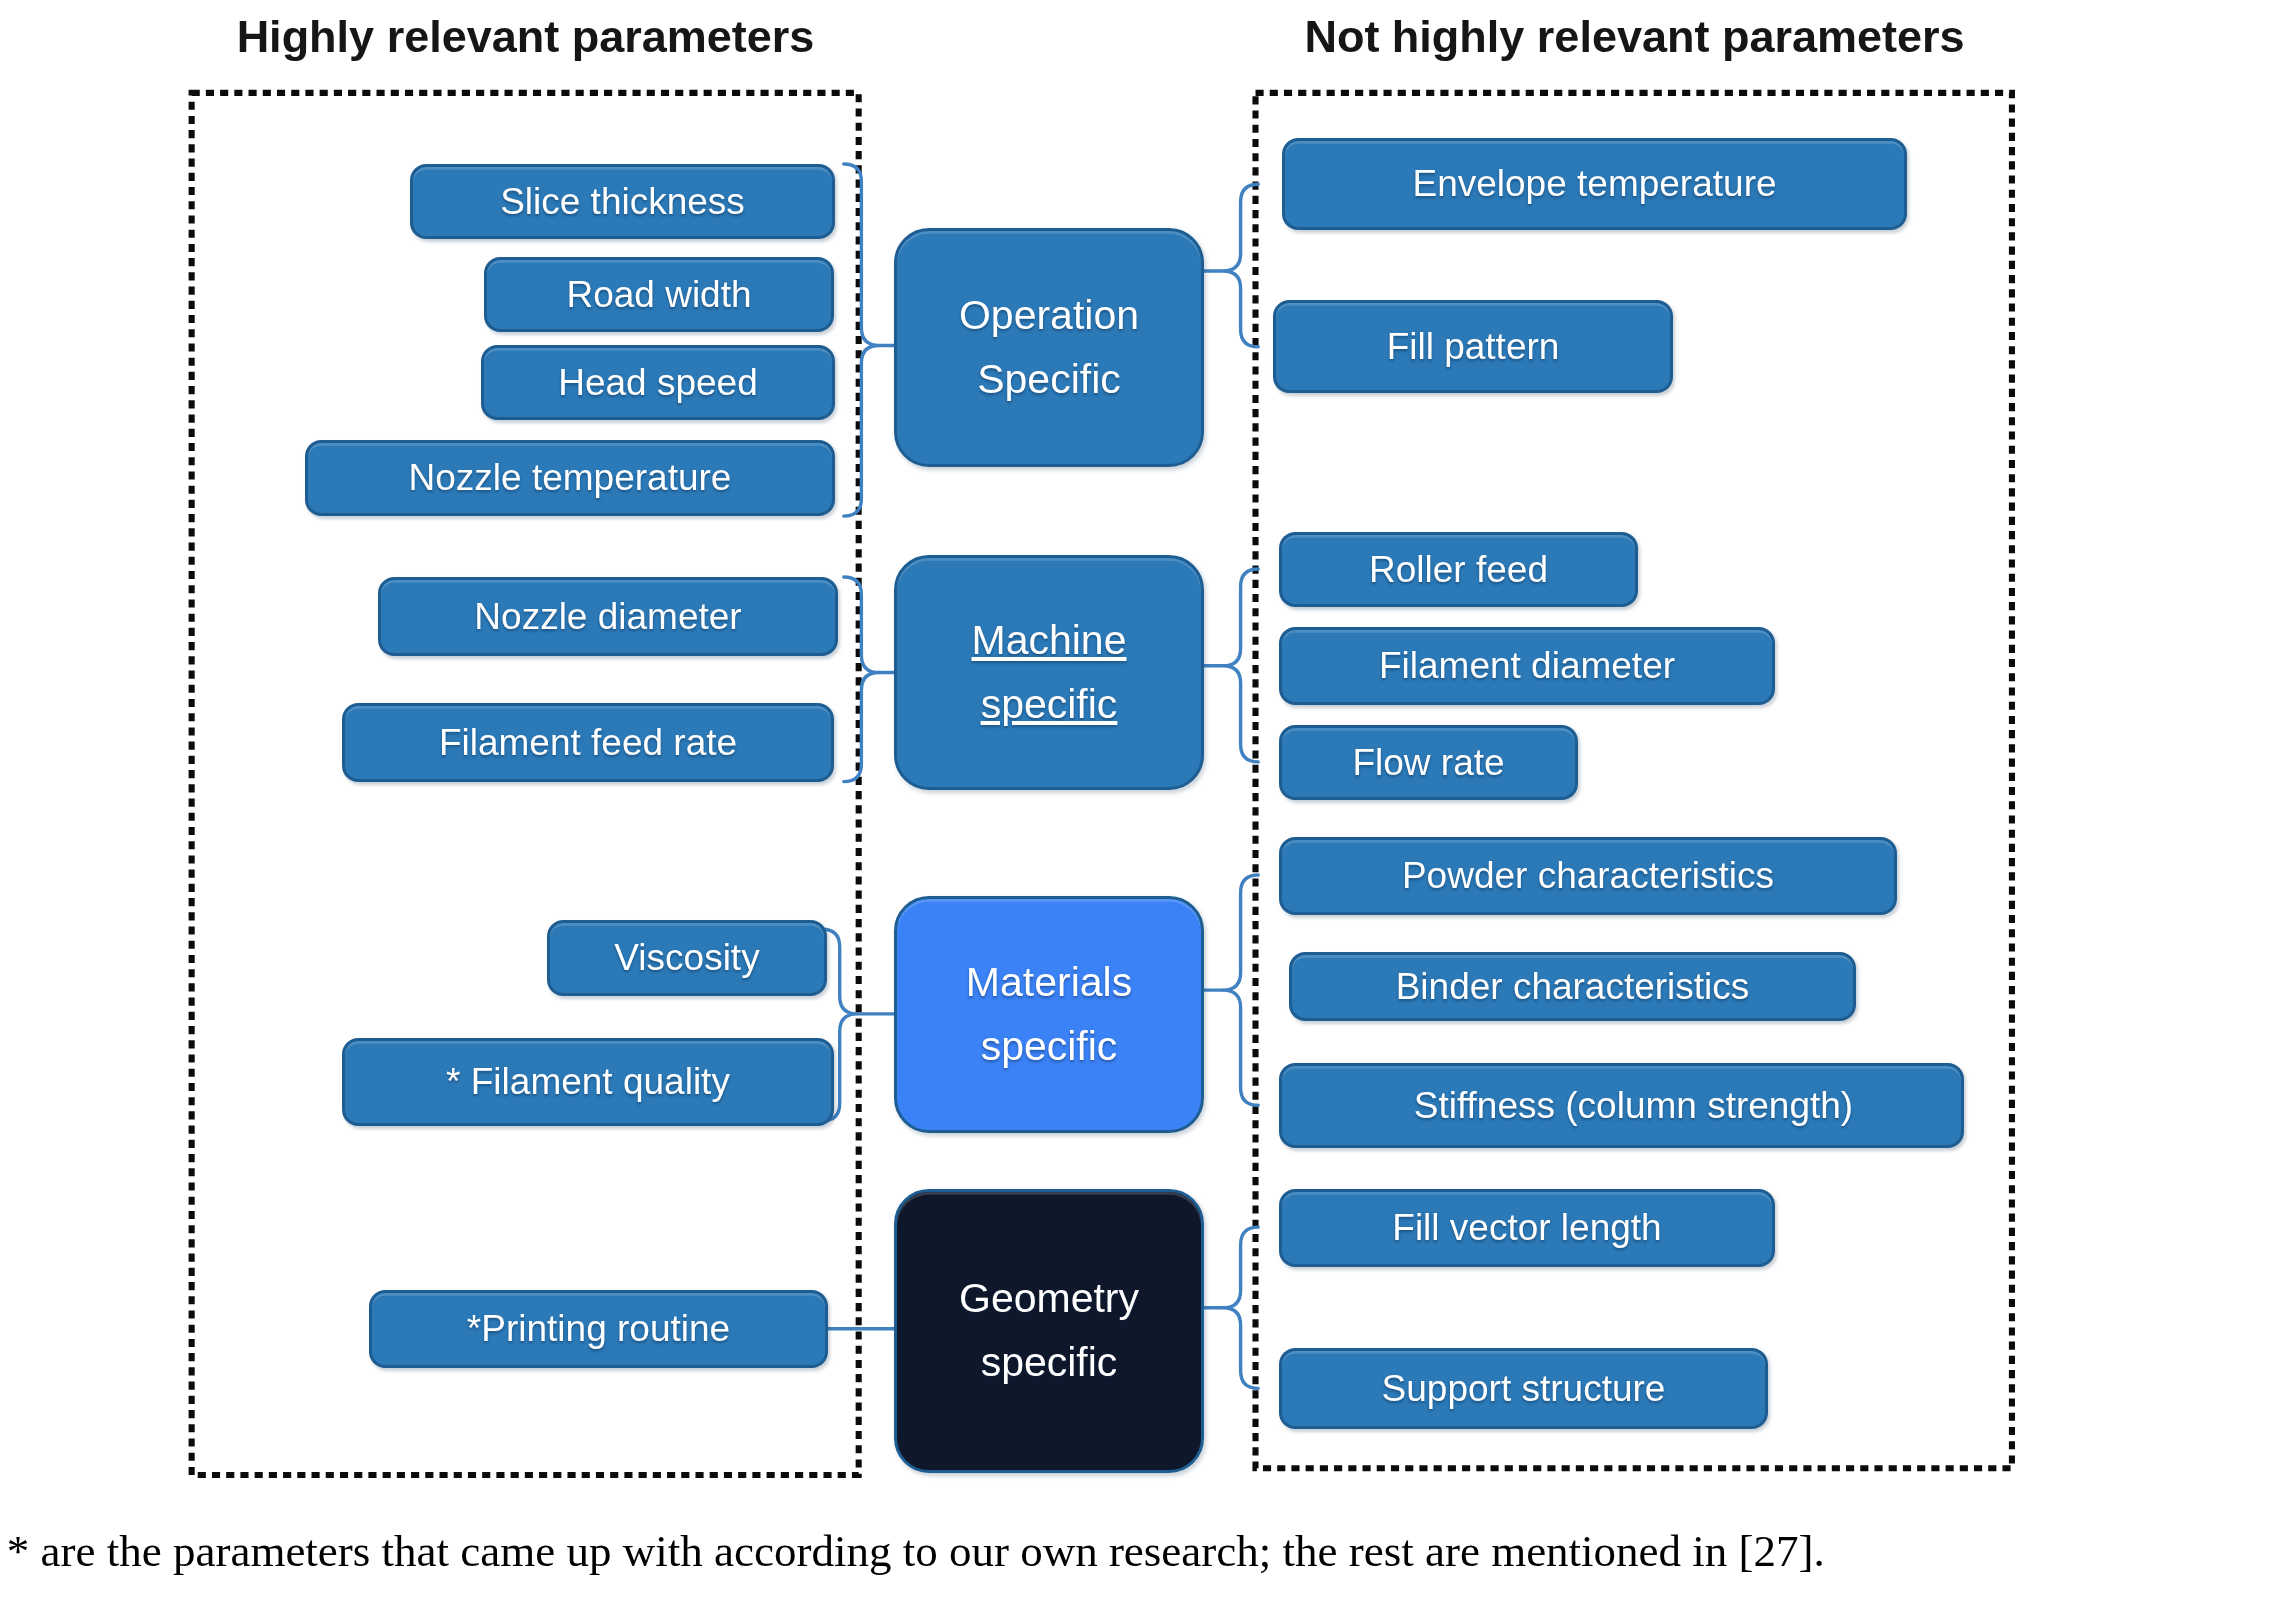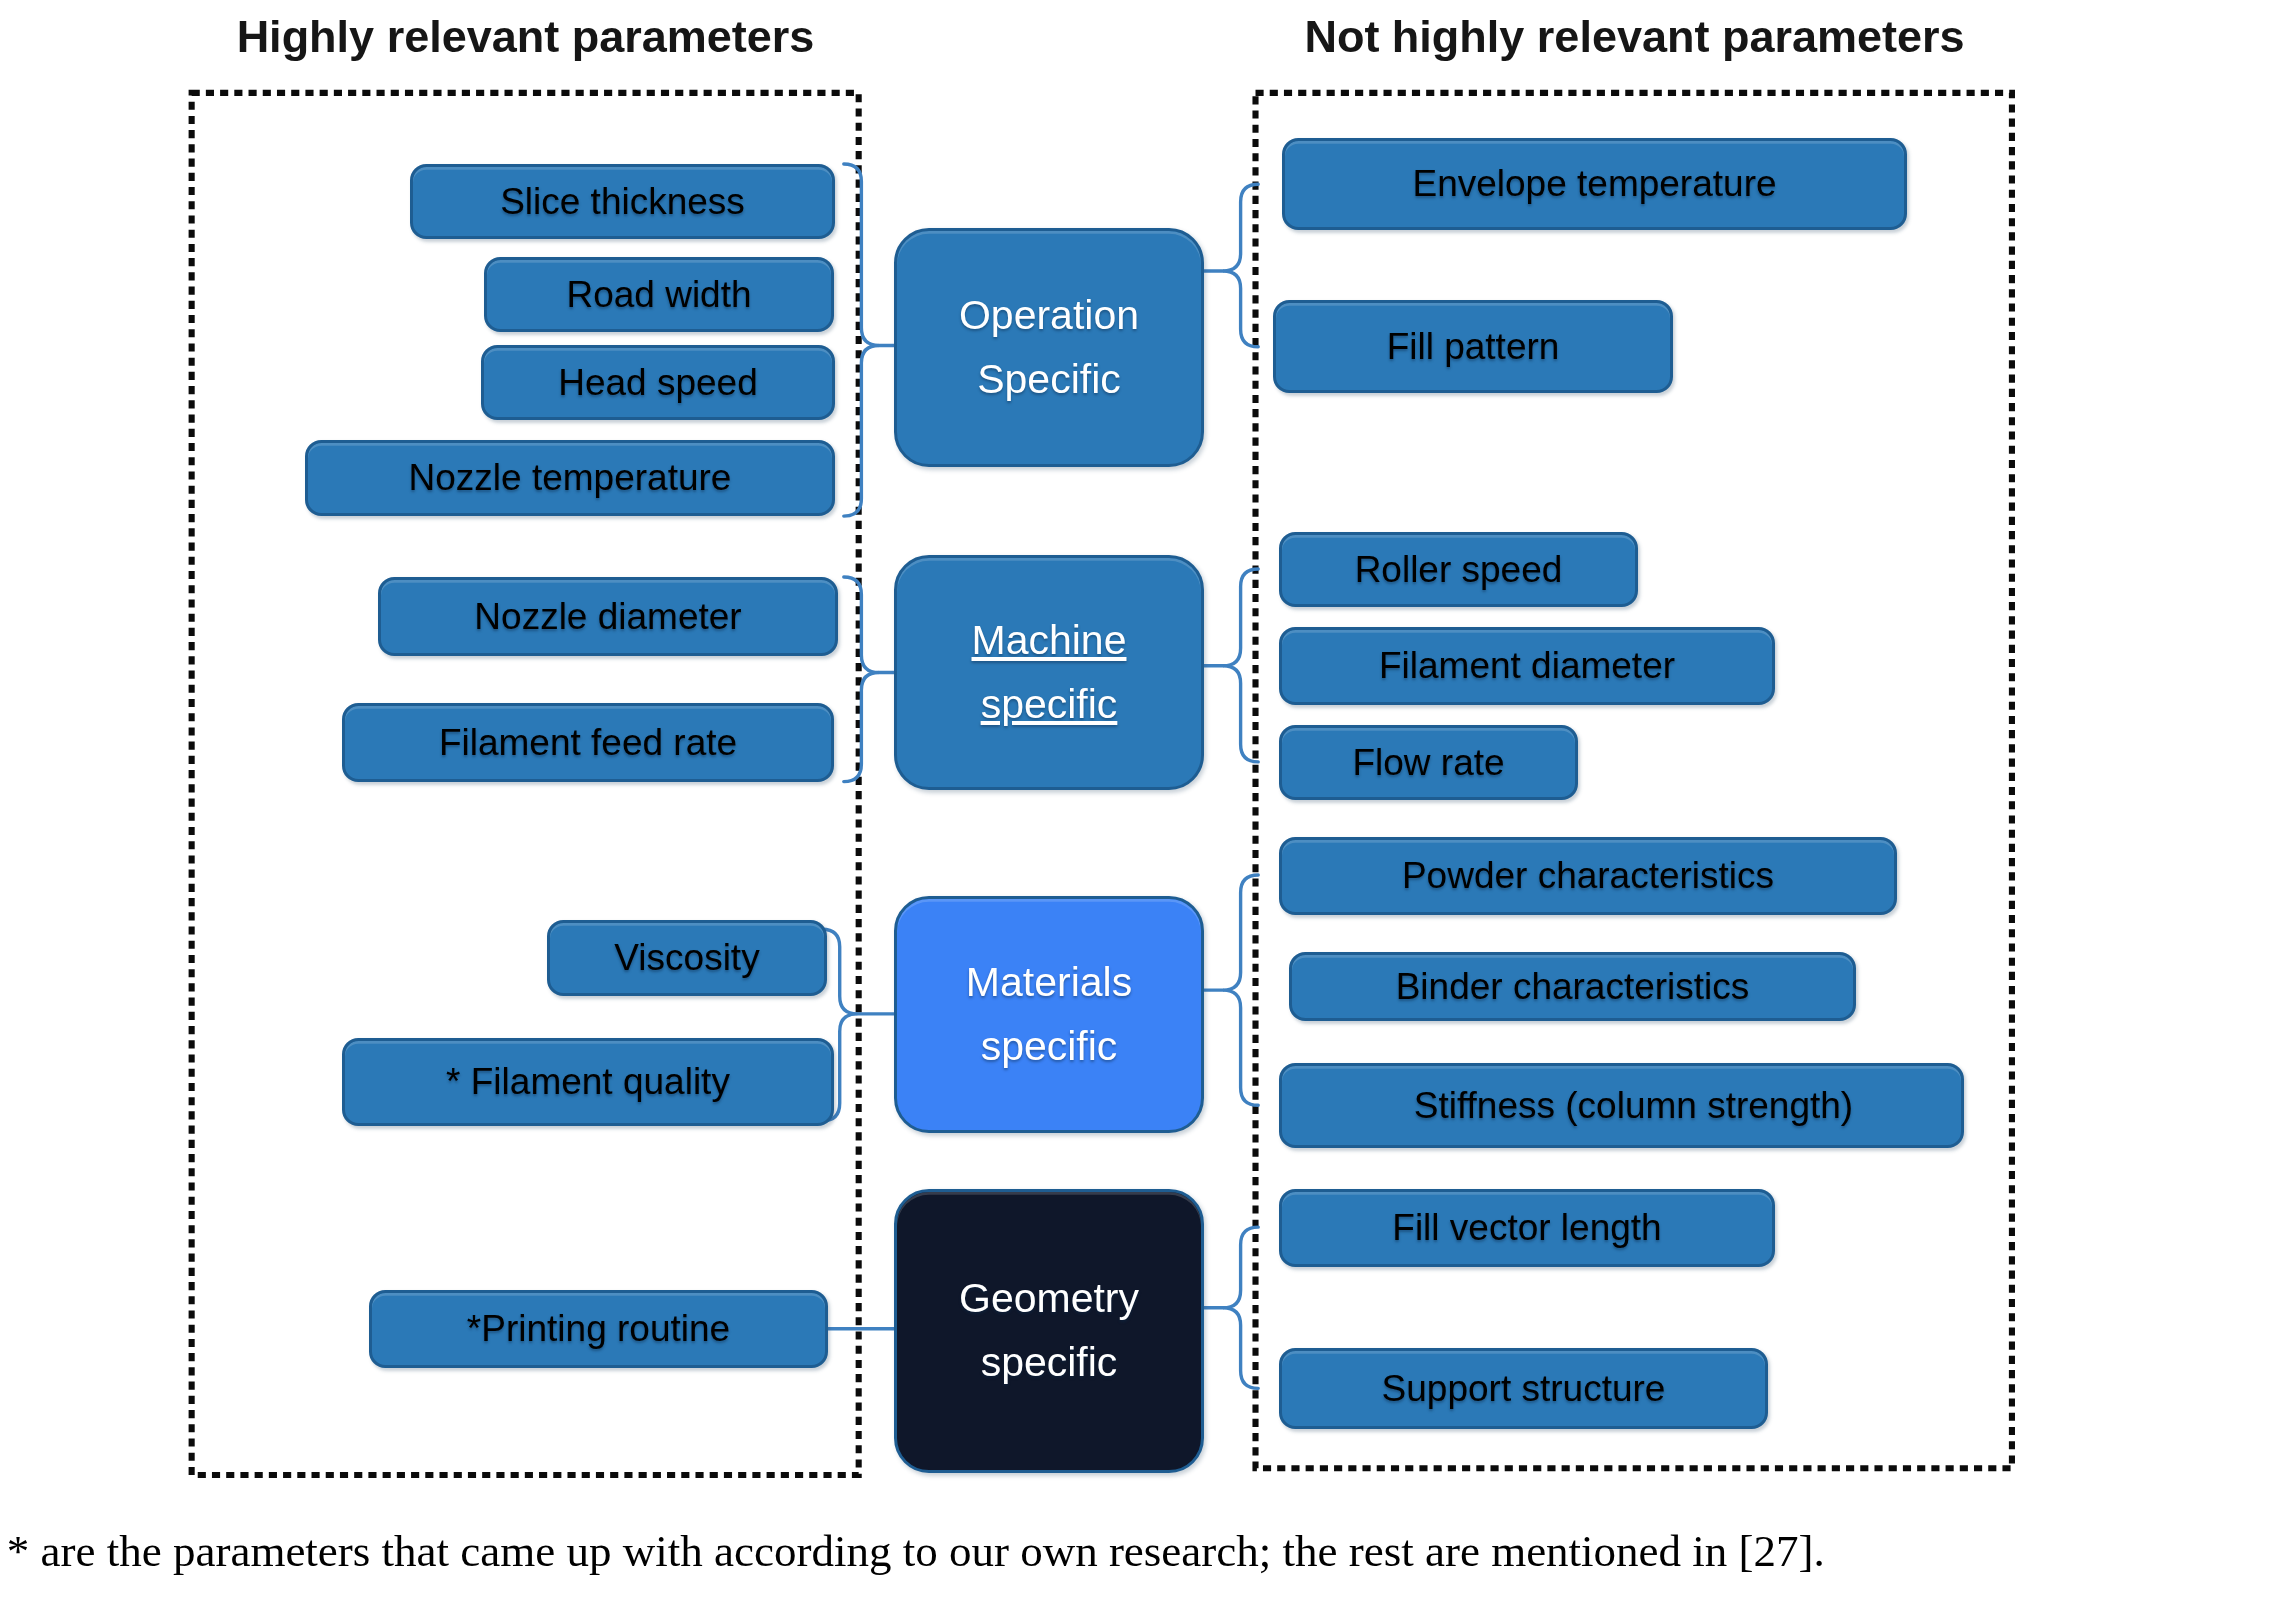--- a/index.html
+++ b/index.html
@@ -14,21 +14,21 @@
     position:absolute;
     font-size:45px;font-weight:600;color:#161616;
     text-align:center;letter-spacing:0px;
     white-space:nowrap;
   }
   #overlay{position:absolute;left:0;top:0;width:100%;height:100%;}
   .pbox{
     position:absolute;
     display:flex;align-items:center;justify-content:center;
     border-radius:16.3px;
-    color:#000000;
+    color:#ffffff;
     font-size:37px;
     text-align:center;
     box-sizing:border-box;
     text-shadow:0 2px 2.7px rgba(10,40,70,0.45);
     box-shadow:inset 0 2.7px 0 rgba(255,255,255,0.16), 2px 2.7px 3.4px rgba(40,70,100,0.25);
     white-space:nowrap;
   }
   .cbox{
     position:absolute;
     display:flex;align-items:center;justify-content:center;
@@ -83,21 +83,21 @@
       <div class="pbox" style="left: 484px; top: 257px; width: 350px; height: 75px; background: rgb(43, 121, 183); border: 3.4px solid rgb(30, 93, 146);">Road width</div>
       <div class="pbox" style="left: 481px; top: 345px; width: 354px; height: 75px; background: rgb(43, 121, 183); border: 3.4px solid rgb(30, 93, 146);">Head speed</div>
       <div class="pbox" style="left: 305px; top: 440px; width: 530px; height: 76px; background: rgb(43, 121, 183); border: 3.4px solid rgb(30, 93, 146);">Nozzle temperature</div>
       <div class="pbox" style="left: 378px; top: 577px; width: 460px; height: 79px; background: rgb(43, 121, 183); border: 3.4px solid rgb(30, 93, 146);">Nozzle diameter</div>
       <div class="pbox" style="left: 342px; top: 703px; width: 492px; height: 79px; background: rgb(43, 121, 183); border: 3.4px solid rgb(30, 93, 146);">Filament feed rate</div>
       <div class="pbox" style="left: 547px; top: 920px; width: 280px; height: 76px; background: rgb(43, 121, 183); border: 3.4px solid rgb(30, 93, 146);">Viscosity</div>
       <div class="pbox" style="left: 342px; top: 1038px; width: 492px; height: 88px; background: rgb(43, 121, 183); border: 3.4px solid rgb(30, 93, 146);">* Filament quality</div>
       <div class="pbox" style="left: 369px; top: 1290px; width: 459px; height: 78px; background: rgb(43, 121, 183); border: 3.4px solid rgb(30, 93, 146);">*Printing routine</div>
       <div class="pbox" style="left: 1282px; top: 138px; width: 625px; height: 92px; background: rgb(43, 121, 183); border: 3.4px solid rgb(30, 93, 146);">Envelope temperature</div>
       <div class="pbox" style="left: 1273px; top: 300px; width: 400px; height: 93px; background: rgb(43, 121, 183); border: 3.4px solid rgb(30, 93, 146);">Fill pattern</div>
-      <div class="pbox" style="left: 1279px; top: 532px; width: 359px; height: 75px; background: rgb(43, 121, 183); border: 3.4px solid rgb(30, 93, 146);">Roller speed</div>
+      <div class="pbox" style="left: 1279px; top: 532px; width: 359px; height: 75px; background: rgb(43, 121, 183); border: 3.4px solid rgb(30, 93, 146);">Roller feed</div>
       <div class="pbox" style="left: 1279px; top: 627px; width: 496px; height: 78px; background: rgb(43, 121, 183); border: 3.4px solid rgb(30, 93, 146);">Filament diameter</div>
       <div class="pbox" style="left: 1279px; top: 725px; width: 299px; height: 75px; background: rgb(43, 121, 183); border: 3.4px solid rgb(30, 93, 146);">Flow rate</div>
       <div class="pbox" style="left: 1279px; top: 837px; width: 618px; height: 78px; background: rgb(43, 121, 183); border: 3.4px solid rgb(30, 93, 146);">Powder characteristics</div>
       <div class="pbox" style="left: 1289px; top: 952px; width: 567px; height: 69px; background: rgb(43, 121, 183); border: 3.4px solid rgb(30, 93, 146);">Binder characteristics</div>
       <div class="pbox" style="left: 1279px; top: 1063px; width: 685px; height: 85px; background: rgb(43, 121, 183); border: 3.4px solid rgb(30, 93, 146); padding-left: 24px;">Stiffness (column strength)</div>
       <div class="pbox" style="left: 1279px; top: 1189px; width: 496px; height: 78px; background: rgb(43, 121, 183); border: 3.4px solid rgb(30, 93, 146);">Fill vector length</div>
       <div class="pbox" style="left: 1279px; top: 1348px; width: 489px; height: 81px; background: rgb(43, 121, 183); border: 3.4px solid rgb(30, 93, 146);">Support structure</div>
       <div class="cbox" style="left: 894px; top: 228px; width: 310px; height: 239px; background: rgb(43, 121, 183); border: 3.4px solid rgb(30, 93, 146);">Operation
 Specific</div>
       <div class="cbox" style="left: 894px; top: 555px; width: 310px; height: 235px; background: rgb(43, 121, 183); border: 3.4px solid rgb(30, 93, 146); text-decoration: underline;">Machine

